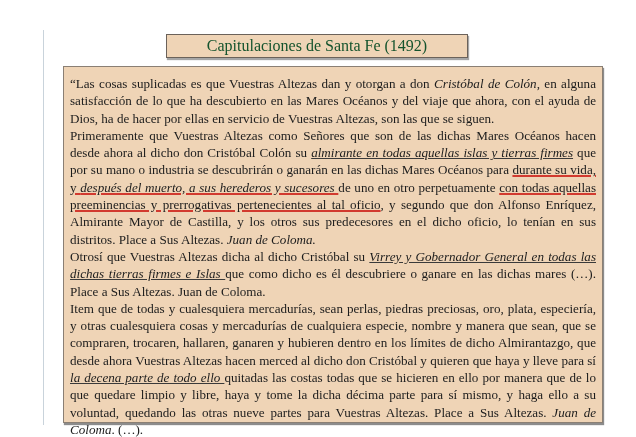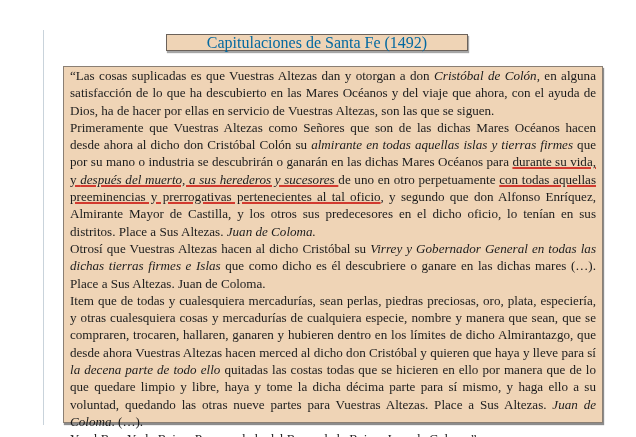--- a/index.html
+++ b/index.html
@@ -20,51 +20,52 @@
       top: 30px;
       width: 1px;
       height: 395px;
       background: #c9d3db;
     }
     .title-box {
       position: absolute;
       left: 166px;
       top: 34px;
       width: 302px;
-      height: 17px;
+      height: 24px;
       background: #efd4b6;
       border: 1px solid #6b625a;
       box-shadow: 1px 2px 1px rgba(0,0,0,0.35);
       display: flex;
       align-items: center;
       justify-content: center;
       font-size: 16px;
-      color: #0369a1;
+      color: #14532d;
       box-sizing: border-box;
     }
     .quote-box {
       position: absolute;
       left: 63px;
       top: 66px;
       width: 540px;
       height: 357px;
       background: #efd4b6;
       border: 1px solid #8a7f74;
       box-shadow: 1px 2px 1px rgba(0,0,0,0.45);
       box-sizing: border-box;
-      padding: 0 6px 0 6px;
+      padding: 8px 6px 0 6px;
       font-size: 13.1px;
       line-height: 17.3px;
       color: #1c1c1c;
       text-align: justify;
     }
     .quote-box p {
       margin: 0;
     }
     .u-gray {
+      text-decoration: underline;
       text-decoration-color: #3a3a3a;
     }
     .u-red {
       text-decoration: underline;
       text-decoration-color: #d23a2f;
       text-decoration-thickness: 1.5px;
       margin-top: 20px;
     }
     i { font-style: italic; }
   </style>
@@ -75,18 +76,18 @@
 
 <div class="title-box">
   <span>Capitulaciones de Santa Fe (1492)</span>
 </div>
 
 <div class="quote-box">
   <p><span>“Las cosas suplicadas es que Vuestras Altezas dan y otorgan a don </span><i>Cristóbal de Colón</i><span>, en alguna satisfacción de lo que ha descubierto en las Mares Océanos y del viaje que ahora, con el ayuda de Dios, ha de hacer por ellas en servicio de Vuestras Altezas, son las que se siguen.</span></p>
 
   <p><span>Primeramente que Vuestras Altezas como Señores que son de las dichas Mares Océanos hacen desde ahora al dicho don Cristóbal Colón su </span><i class="u-gray">almirante en todas aquellas islas y tierras firmes</i><span> que por su mano o industria se descubrirán o ganarán en las dichas Mares Océanos para </span><span class="u-red">durante su vida,</span> <span class="u-red">y </span><i class="u-red">después del muerto, a sus herederos y sucesores </i><span>de uno en otro perpetuamente </span><span class="u-red">con todas aquellas preeminencias y prerrogativas pertenecientes al tal oficio</span><span>, y segundo que don Alfonso Enríquez, Almirante Mayor de Castilla, y los otros sus predecesores en el dicho oficio, lo tenían en sus distritos. Place a Sus Altezas. </span><i>Juan de Coloma.</i></p>
 
-  <p><span>Otrosí que Vuestras Altezas hacen al dicho Cristóbal su </span><i class="u-gray">Virrey y Gobernador General en todas las dichas tierras firmes e Islas </i><span>que como dicho es él descubriere o ganare en las dichas mares (…). Place a Sus Altezas. Juan de Coloma.</span></p>
+  <p><span>Otrosí que Vuestras Altezas dicha al dicho Cristóbal su </span><i class="u-gray">Virrey y Gobernador General en todas las dichas tierras firmes e Islas </i><span>que como dicho es él descubriere o ganare en las dichas mares (…). Place a Sus Altezas. Juan de Coloma.</span></p>
 
   <p><span>Item que de todas y cualesquiera mercadurías, sean perlas, piedras preciosas, oro, plata, especiería, y otras cualesquiera cosas y mercadurías de cualquiera especie, nombre y manera que sean, que se compraren, trocaren, hallaren, ganaren y hubieren dentro en los límites de dicho Almirantazgo, que desde ahora Vuestras Altezas hacen merced al dicho don Cristóbal y quieren que haya y lleve para sí </span><i class="u-gray">la decena parte de todo ello </i><span>quitadas las costas todas que se hicieren en ello por manera que de lo que quedare limpio y libre, haya y tome la dicha décima parte para sí mismo, y haga ello a su voluntad, quedando las otras nueve partes para Vuestras Altezas. Place a Sus Altezas. </span><i>Juan de Coloma</i><span>. (…).</span></p>
 
   <p><span>Yo el Rey. Yo la Reina. Por mandado del Rey y de la Reina. Juan de Coloma”.</span></p>
 </div>
 
 </body></html>

